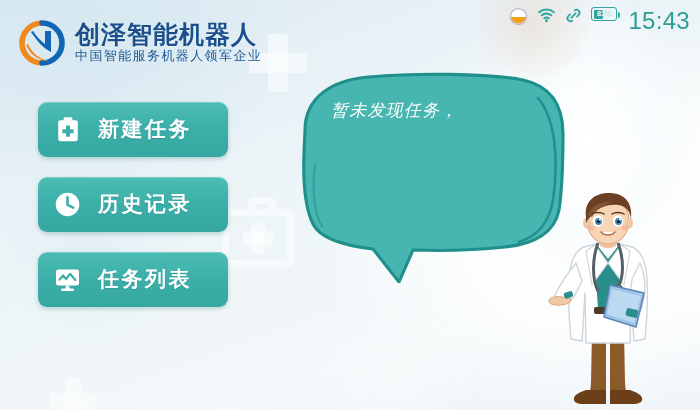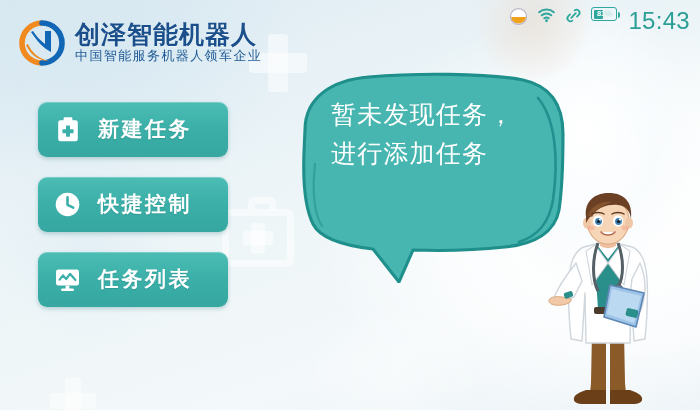--- a/index.html
+++ b/index.html
@@ -131,22 +131,22 @@
 
   
   #bubble-wrap { position:absolute; left:291px; top:68px; width:278px; height:215px; z-index:18; }
   #bubble-svg { position:absolute; left:0; top:0; }
   #bubble-text {
     position:absolute; left:40px; top:34px; width:215px;
     display:flex; flex-direction:column; gap:13px;
   }
   .bubble-line {
     font-family:"DejaVu Sans", sans-serif;
-    font-size:25px; color:#ffffff; letter-spacing:1.2px;
-    line-height:1.05; white-space:nowrap;
+    font-size:17px; color:#ffffff; letter-spacing:1.2px;
+    line-height:1.05; white-space:nowrap;font-style:italic;
   }
 
   
   #doctor { position:absolute; left:548px; top:193px; width:120px; height:217px; z-index:22; }
 </style>
 </head>
 <body>
 
 <div id="screen">
 
@@ -227,21 +227,21 @@
     </div>
 
 
     <div class="menu-btn">
       <span class="menu-icon">
         <svg width="27" height="27" viewBox="0 0 27 27">
           <circle cx="13.5" cy="13.5" r="11.8" fill="#ffffff"></circle>
           <path d="M13.5 6.2 L13.5 13.8 L19.2 16.6" stroke="#3bafa8" stroke-width="2.6" fill="none" stroke-linecap="round" stroke-linejoin="round"></path>
         </svg>
       </span>
-      <span class="menu-label">快捷控制</span>
+      <span class="menu-label">历史记录</span>
     </div>
 
     <div class="menu-btn">
       <span class="menu-icon">
         <svg width="27" height="25" viewBox="0 0 27 25">
           <rect x="2.0" y="2.4" width="23" height="16.2" rx="2.4" fill="#ffffff"></rect>
           <path d="M5.6 12.6 L9.0 8.4 L12.2 12.0 L16.0 6.8 L21.4 13.0" stroke="#3bafa8" stroke-width="2.2" fill="none" stroke-linecap="round" stroke-linejoin="round"></path>
           <rect x="11.6" y="18.6" width="3.8" height="3.6" fill="#ffffff"></rect>
           <rect x="7.0" y="21.4" width="13" height="2.6" rx="1.3" fill="#ffffff"></rect>
         </svg>
@@ -261,21 +261,20 @@
                C186 182 150 183 122 182
                L108 214
                L82 181
                C56 178 30 172 22 156
                C14 140 12 110 13 84 Z" fill="#47b5b0" stroke="#1f8f8c" stroke-width="3.1" stroke-linejoin="round"></path>
       <path d="M247 30 C264 50 268 90 262 132 C258 156 246 168 228 174" fill="none" stroke="#1f8f8c" stroke-width="2.6" stroke-linecap="round" opacity="0.95"></path>
       <path d="M24 96 C21 122 23 146 31 158" fill="none" stroke="#1f8f8c" stroke-width="2.2" stroke-linecap="round" opacity="0.55"></path>
     </svg>
     <div id="bubble-text">
       <span class="bubble-line">暂未发现任务，</span>
-      <span class="bubble-line">进行添加任务</span>
     </div>
   </div>
 
   <div id="doctor">
     <svg width="120" height="217" viewBox="0 0 120 217">
 
       <path d="M44 138 L43 190 L42 200 L58 200 L58 138 Z" fill="#8a5a28"></path>
       <path d="M62 138 L62 200 L78 200 L77 190 L76 138 Z" fill="#8a5a28"></path>
 
       <path d="M38 197 C33 199 27 201 26 205 C25 209 29 211 36 211 L58 211 L58 197 Z" fill="#6b3f18"></path>

